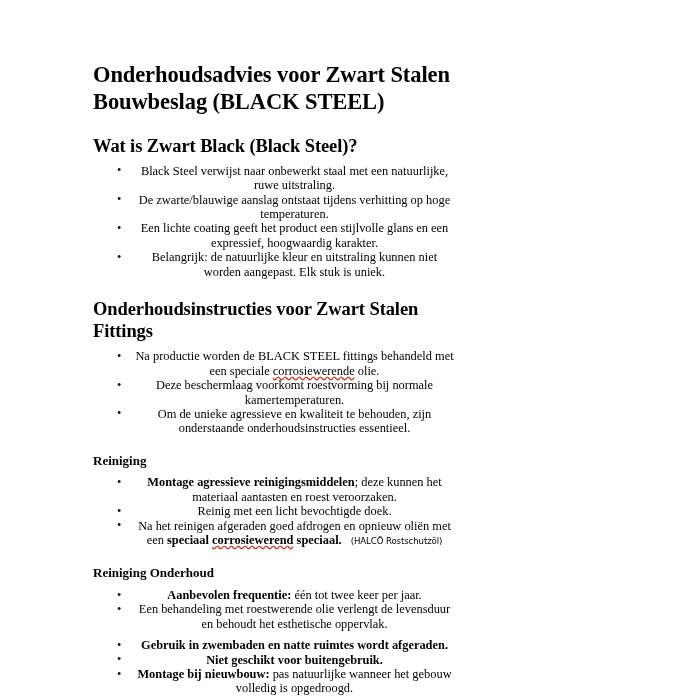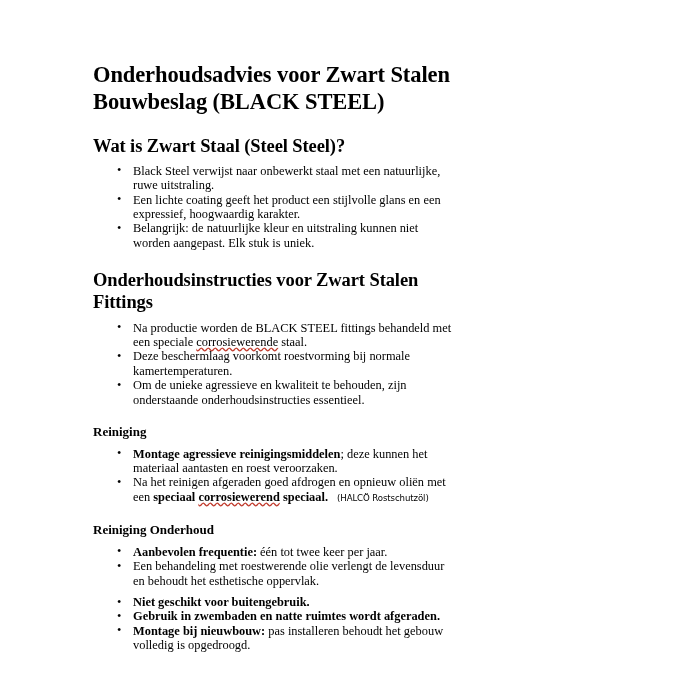--- a/index.html
+++ b/index.html
@@ -50,20 +50,21 @@
     list-style: none;
     margin: 7px 0 0 0;
     padding: 0;
   }
   ul.bullets li {
     position: relative;
     font-size: 12.4px;
     line-height: 14.4px;
     padding-left: 40px;
     margin: 0 0 0 0;
+    text-align: center;
   }
   ul.bullets li::before {
     content: "\2022";
     position: absolute;
     left: 24px;
     top: -0.5px;
     font-size: 12.4px;
     line-height: 14.4px;
   }
 
@@ -86,41 +87,43 @@
   .title-wrap { margin-bottom: 2px; }
 </style>
 </head>
 <body>
 
 <div class="page">
   <div class="title-wrap">
     <h1 class="doc-title">Onderhoudsadvies voor Zwart Stalen Bouwbeslag (BLACK STEEL)</h1>
   </div>
   <div id="sections-root">
-      <h2 class="section-heading">Wat is Zwart Staal (Steel Steel)?</h2>
+      <h2 class="section-heading">Wat is Zwart Black (Black Steel)?</h2>
       <ul class="bullets">
         <li><span>Black Steel verwijst naar onbewerkt staal met een natuurlijke, ruwe uitstraling.</span></li>
+        <li><span>De zwarte/blauwige aanslag ontstaat tijdens verhitting op hoge temperaturen.</span></li>
         <li><span>Een lichte coating geeft het product een stijlvolle glans en een expressief, hoogwaardig karakter.</span></li>
         <li><span>Belangrijk: de natuurlijke kleur en uitstraling kunnen niet worden aangepast. Elk stuk is uniek.</span></li>
       </ul>
       <h2 class="section-heading">Onderhoudsinstructies voor Zwart Stalen Fittings</h2>
       <ul class="bullets">
-        <li><span>Na productie worden de BLACK STEEL fittings behandeld met een speciale </span><span class="spell">corrosiewerende</span><span> staal.</span></li>
+        <li><span>Na productie worden de BLACK STEEL fittings behandeld met een speciale </span><span class="spell">corrosiewerende</span><span> olie.</span></li>
         <li><span>Deze beschermlaag voorkomt roestvorming bij normale kamertemperaturen.</span></li>
         <li><span>Om de unieke agressieve en kwaliteit te behouden, zijn onderstaande onderhoudsinstructies essentieel.</span></li>
       </ul>
       <h3 class="sub-heading">Reiniging</h3>
       <ul class="bullets">
         <li><span class="b">Montage agressieve reinigingsmiddelen</span><span>; deze kunnen het materiaal aantasten en roest veroorzaken.</span></li>
+        <li><span>Reinig met een licht bevochtigde doek.</span></li>
         <li><span>Na het reinigen afgeraden goed afdrogen en opnieuw oliën met een </span><span class="b">speciaal </span><span class="b spell">corrosiewerend</span><span class="b"> speciaal.</span><span class="note">(HALCÖ Rostschutzöl)</span></li>
       </ul>
       <h3 class="sub-heading">Reiniging Onderhoud</h3>
       <ul class="bullets">
         <li><span class="b">Aanbevolen frequentie:</span><span> één tot twee keer per jaar.</span></li>
         <li><span>Een behandeling met roestwerende olie verlengt de levensduur en behoudt het esthetische oppervlak.</span></li>
       </ul>
       <ul class="bullets">
+        <li><span class="b">Gebruik in zwembaden en natte ruimtes wordt afgeraden.</span></li>
         <li><span class="b">Niet geschikt voor buitengebruik.</span></li>
-        <li><span class="b">Gebruik in zwembaden en natte ruimtes wordt afgeraden.</span></li>
-        <li><span class="b">Montage bij nieuwbouw:</span><span> pas installeren behoudt het gebouw volledig is opgedroogd.</span></li>
+        <li><span class="b">Montage bij nieuwbouw:</span><span> pas natuurlijke wanneer het gebouw volledig is opgedroogd.</span></li>
       </ul>
     </div>
 </div>
 
 </body></html>

